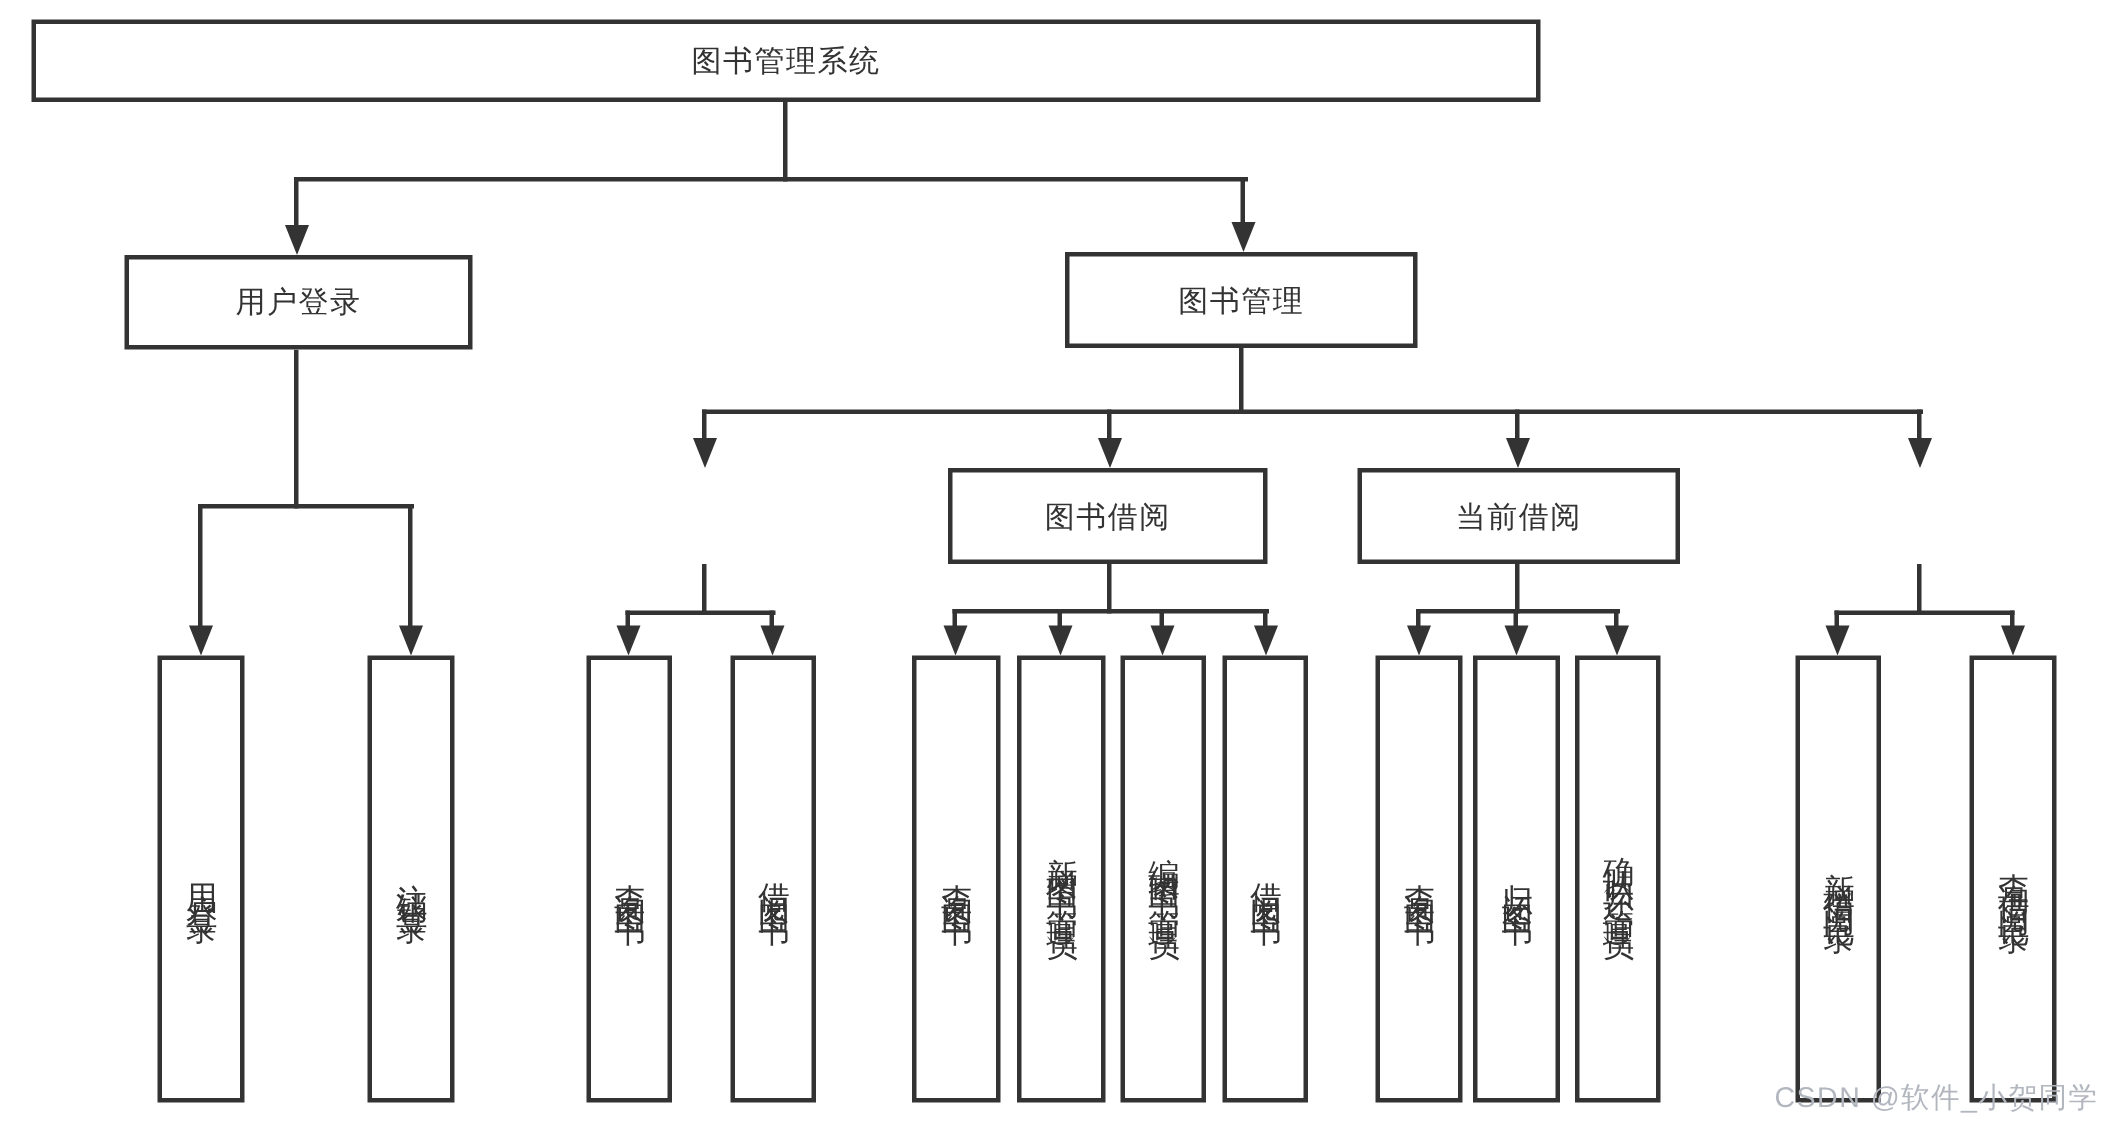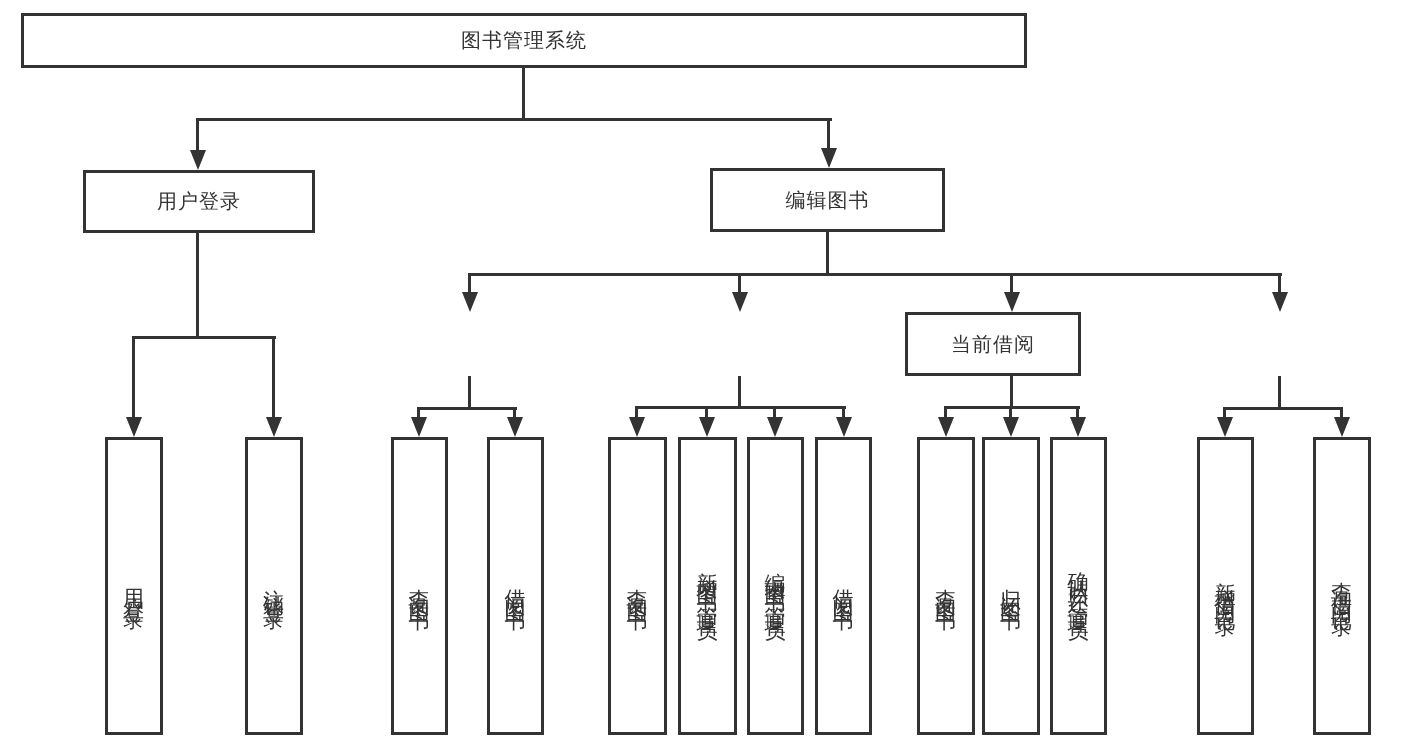--- a/index.html
+++ b/index.html
@@ -86,26 +86,29 @@
 
   <div class="box hbox" style="left:21px;top:13px;width:1006px;height:55px">
     <span>图书管理系统</span>
   </div>
 
   <div class="box hbox" style="left:83px;top:170px;width:232px;height:63px">
     <span>用户登录</span>
   </div>
 
   <div class="box hbox" style="left:710px;top:168px;width:235px;height:64px">
-    <span>编辑图书</span>
+    <span>图书管理</span>
   </div>
 
 
+  <div class="box hbox" style="left:632px;top:312px;width:213px;height:64px">
+    <span>图书借阅</span>
+  </div>
 
-  <div class="box hbox" style="left:905px;top:312px;width:176px;height:64px">
+  <div class="box hbox" style="left:905px;top:312px;width:215px;height:64px">
     <span>当前借阅</span>
   </div>
 
 
   <div class="box vbox tall" style="left:105px;width:58px">
     <span>用户登录</span>
   </div>
   <div class="box vbox tall" style="left:245px;width:58px">
     <span>注销登录</span>
   </div>
@@ -140,14 +143,15 @@
     <span>确认归还（管理员）</span>
   </div>
 
   <div class="box vbox tall" style="left:1197px;width:57px">
     <span>新增借阅记录</span>
   </div>
   <div class="box vbox tall" style="left:1313px;width:58px">
     <span>查询借阅记录</span>
   </div>
 
+  <div class="watermark">CSDN @软件_小贺同学</div>
 
 </div>
 
 </body></html>

